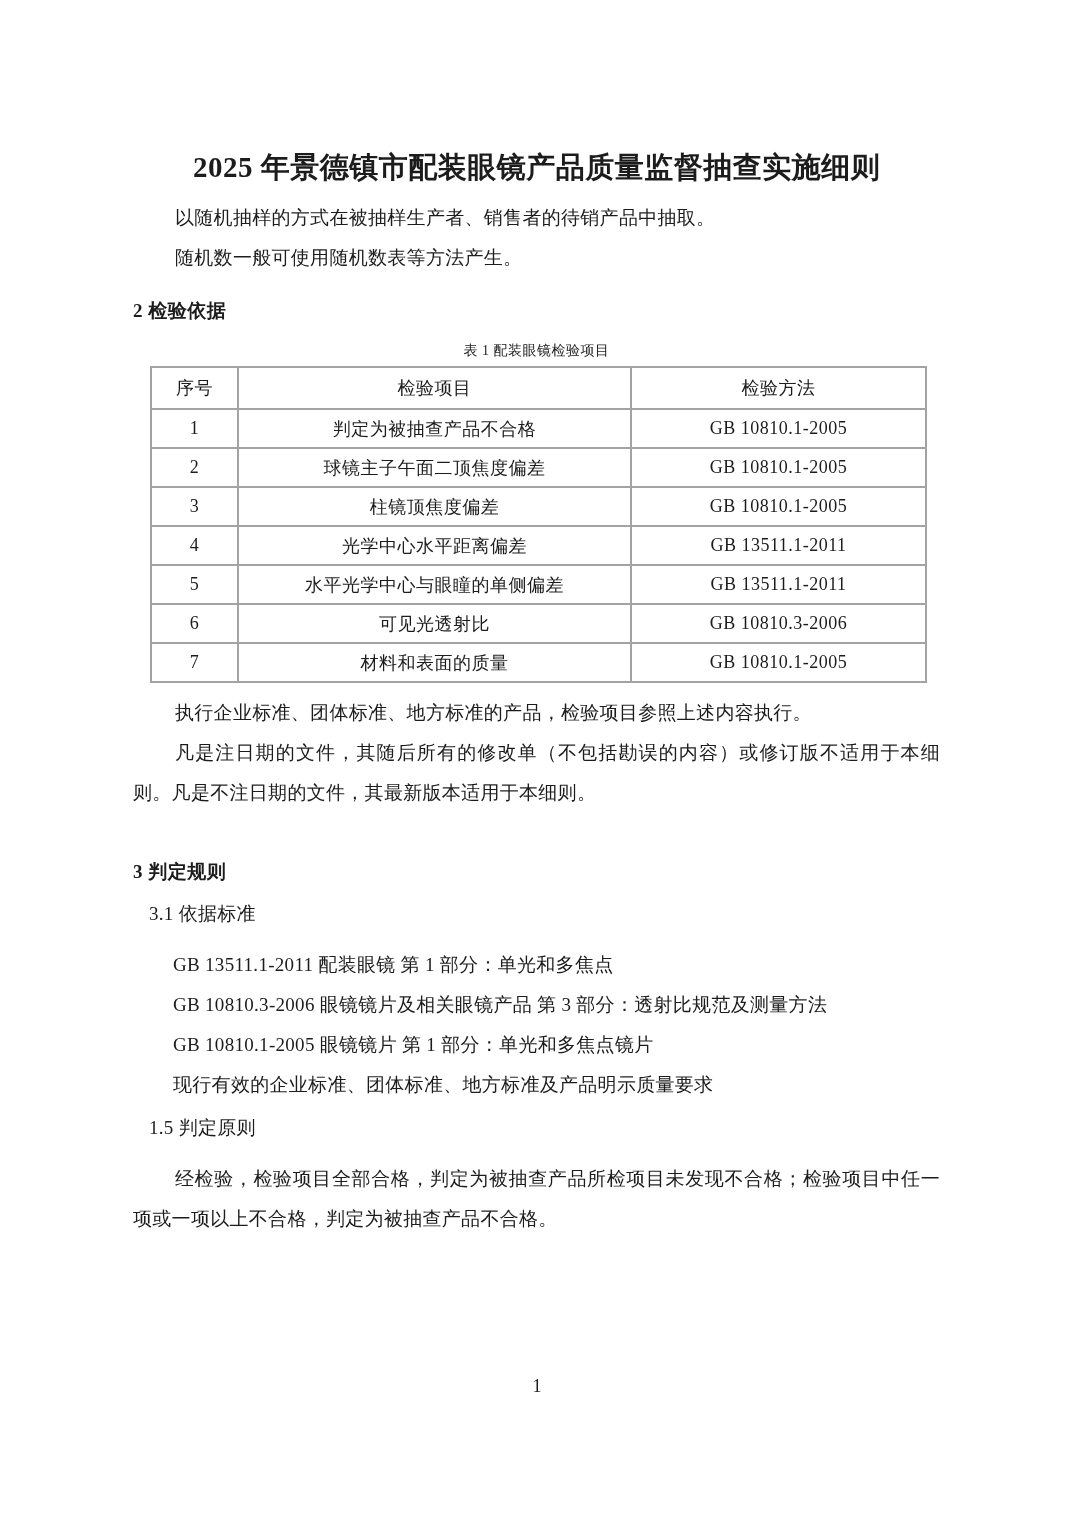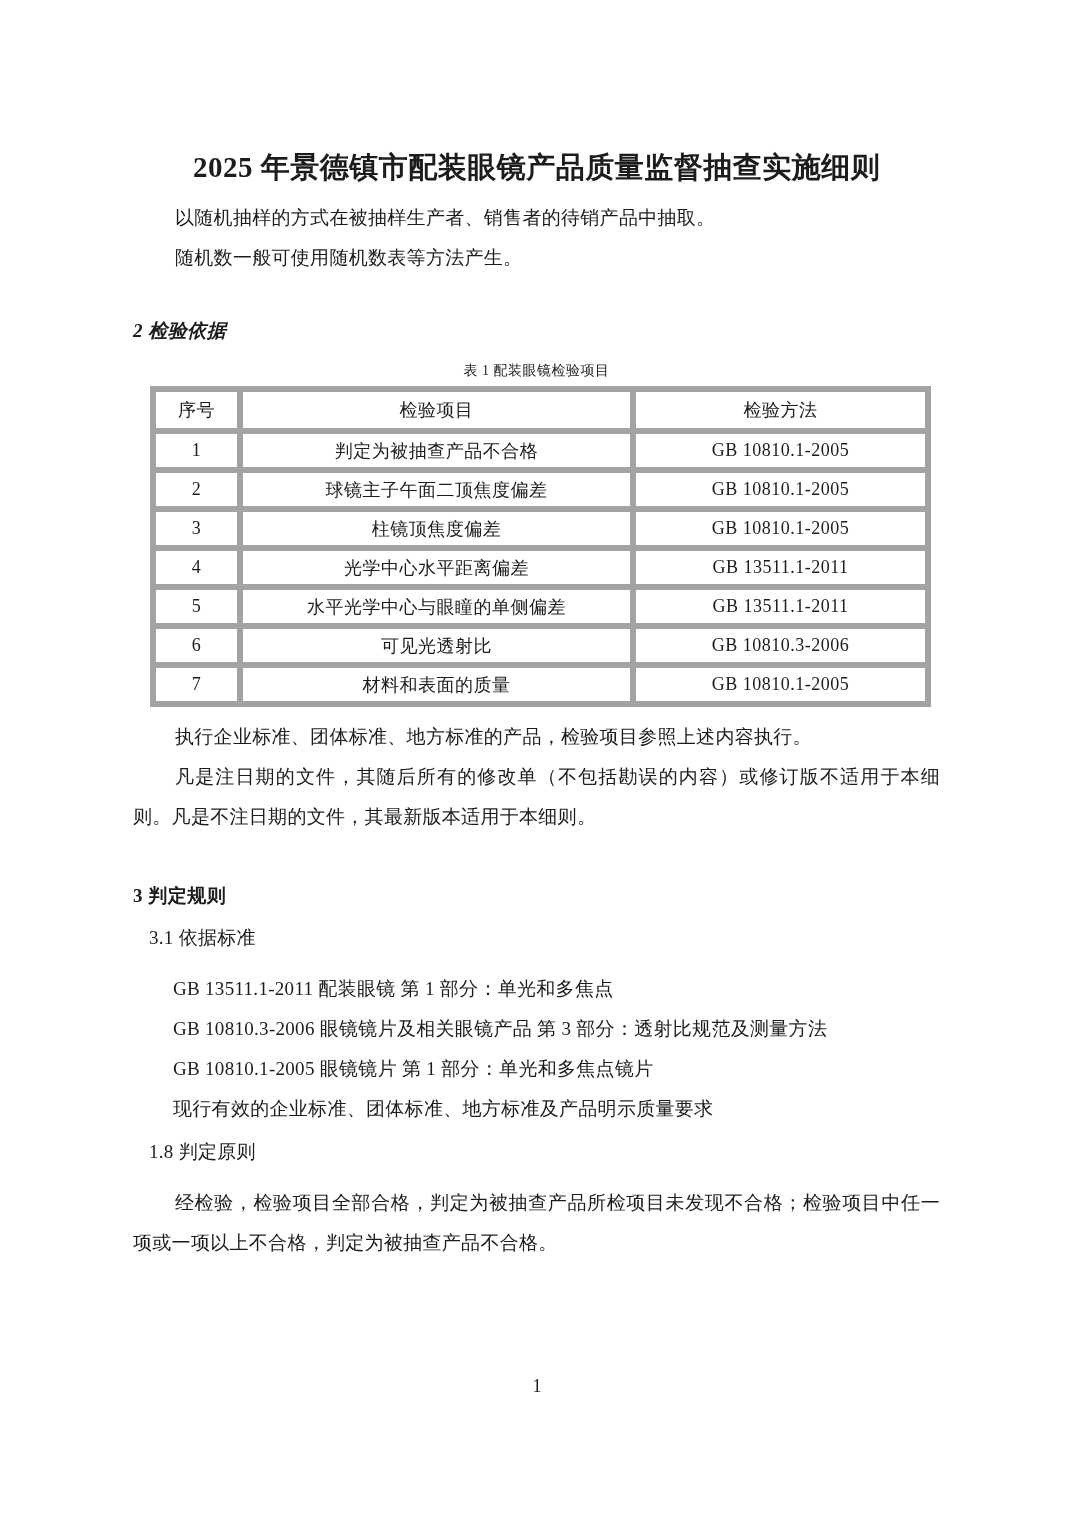--- a/index.html
+++ b/index.html
@@ -25,21 +25,21 @@
     letter-spacing: 0.5px;
   }
   .sec-heading {
     margin: 0;
     font-size: 19px;
     line-height: 26px;
     font-weight: bold;
     letter-spacing: 0.5px;
   }
   .s1 { margin-top: 56px; }
-  .s2 { margin-top: 40px; font-style: italic; }
+  .s2 { margin-top: 20px; }
   .s3 { margin-top: 46px; }
   .body-para {
     margin: 0;
     font-size: 19px;
     line-height: 40px;
     text-indent: 42px;
     text-align: justify;
     letter-spacing: 0.3px;
   }
   .first-para { margin-top: 10px; }
@@ -53,21 +53,21 @@
     letter-spacing: 0.5px;
   }
   table.inspection {
     border-collapse: collapse;
     table-layout: fixed;
     width: 775px;
     margin-left: 17px;
   }
   table.inspection th,
   table.inspection td {
-    border: 6px solid #a3a3a3;
+    border: 2px solid #a3a3a3;
     font-size: 18px;
     font-weight: normal;
     text-align: center;
     vertical-align: middle;
     padding: 0;
     letter-spacing: 0.5px;
   }
   table.inspection th { height: 42px; }
   table.inspection td { height: 39px; }
   .col-no { width: 87px; }
@@ -173,19 +173,19 @@
     <h2 class="sec-heading s3">3 判定规则</h2>
 
     <div class="sub-heading">3.1 依据标准</div>
     <div class="std-group">
       <p class="std-line">GB 13511.1-2011 配装眼镜 第 1 部分：单光和多焦点</p>
       <p class="std-line">GB 10810.3-2006 眼镜镜片及相关眼镜产品 第 3 部分：透射比规范及测量方法</p>
       <p class="std-line">GB 10810.1-2005 眼镜镜片 第 1 部分：单光和多焦点镜片</p>
       <p class="std-line">现行有效的企业标准、团体标准、地方标准及产品明示质量要求</p>
     </div>
 
-    <div class="sub-heading sub2">1.8 判定原则</div>
+    <div class="sub-heading sub2">1.5 判定原则</div>
     <p class="body-para final-para">经检验，检验项目全部合格，判定为被抽查产品所检项目未发现不合格；检验项目中任一项或一项以上不合格，判定为被抽查产品不合格。</p>
 
   </div>
 
   <div class="page-number">1</div>
 </div>
 
 </body></html>

